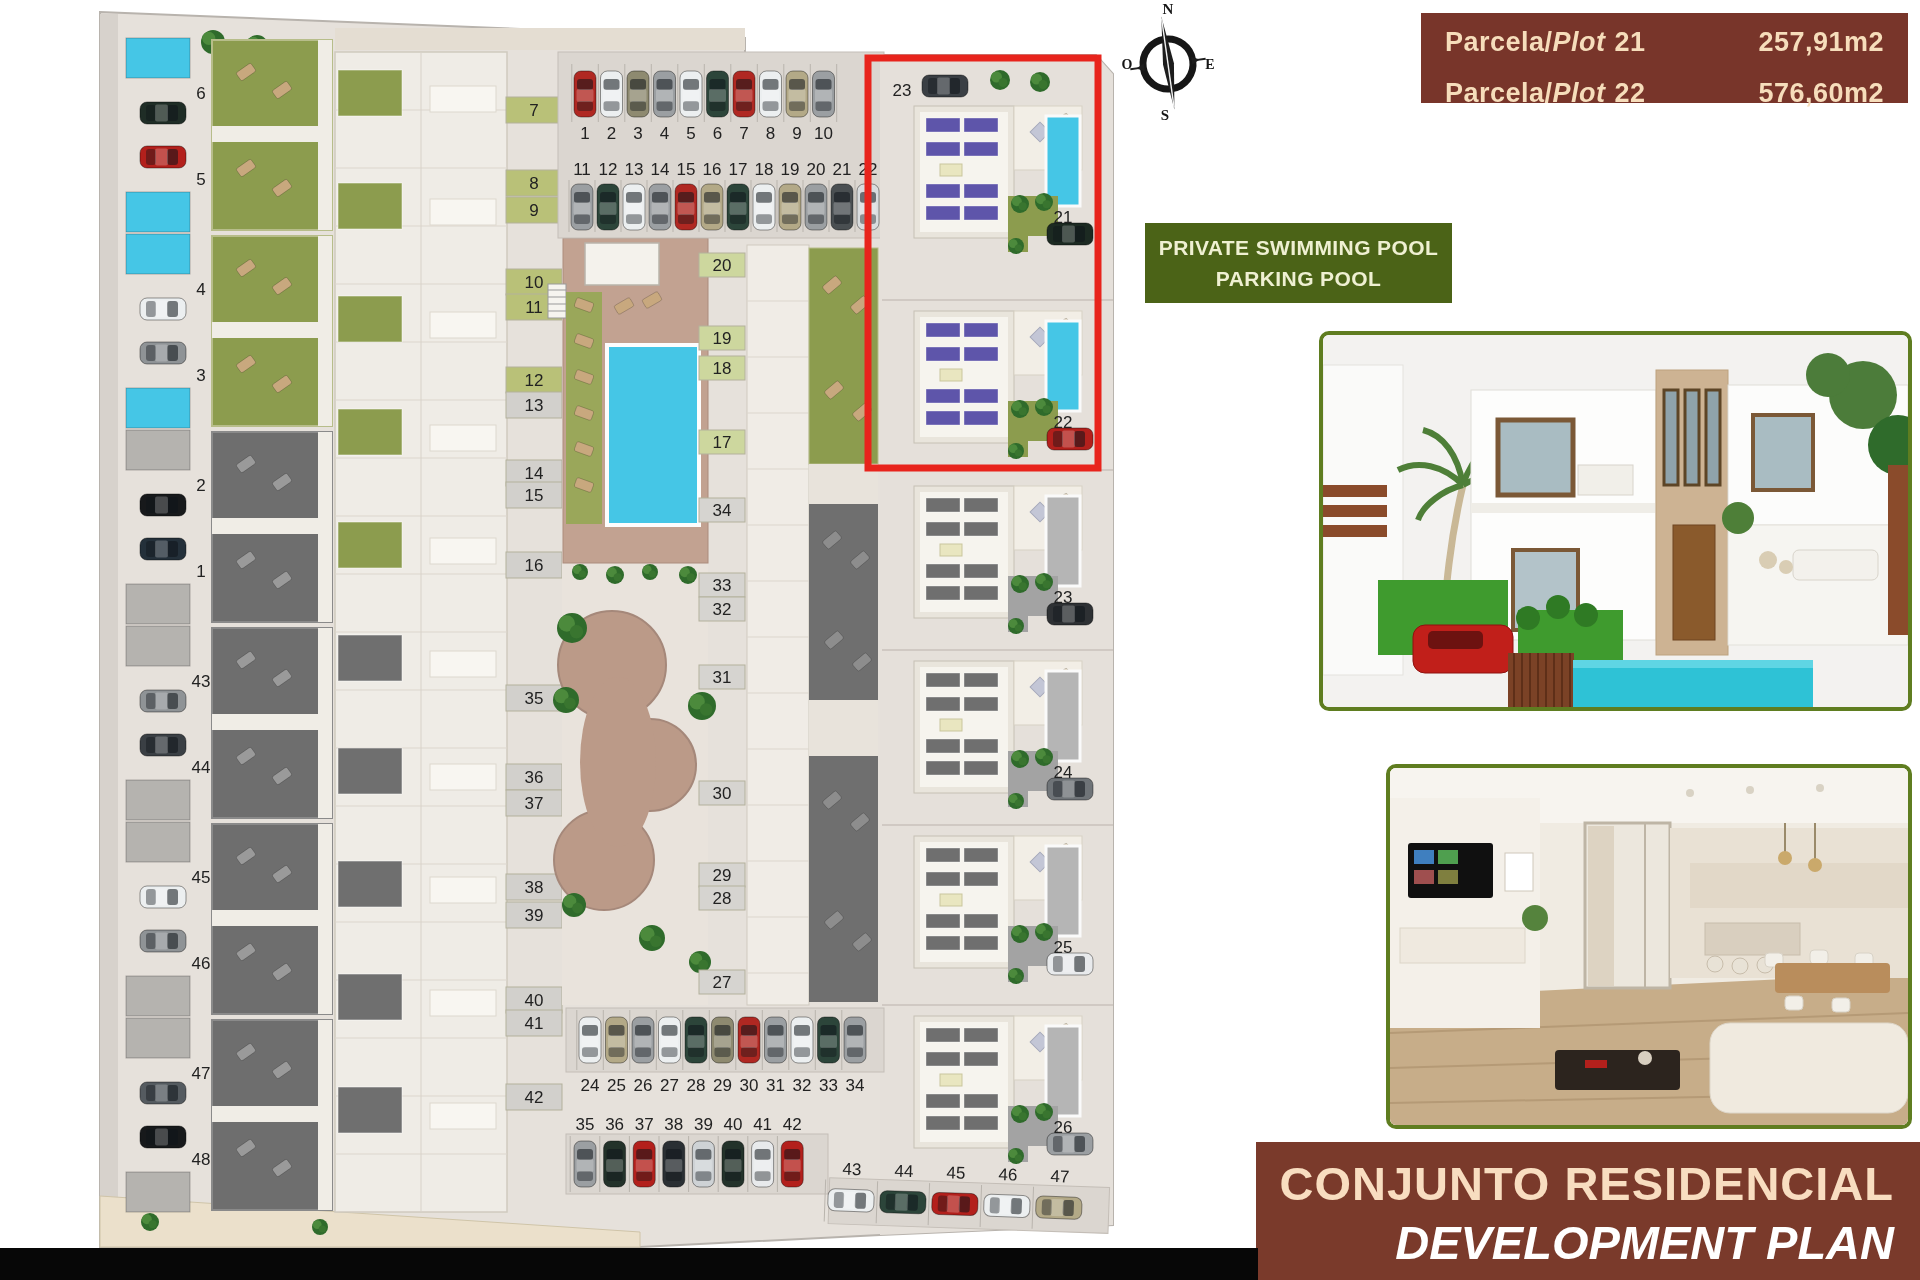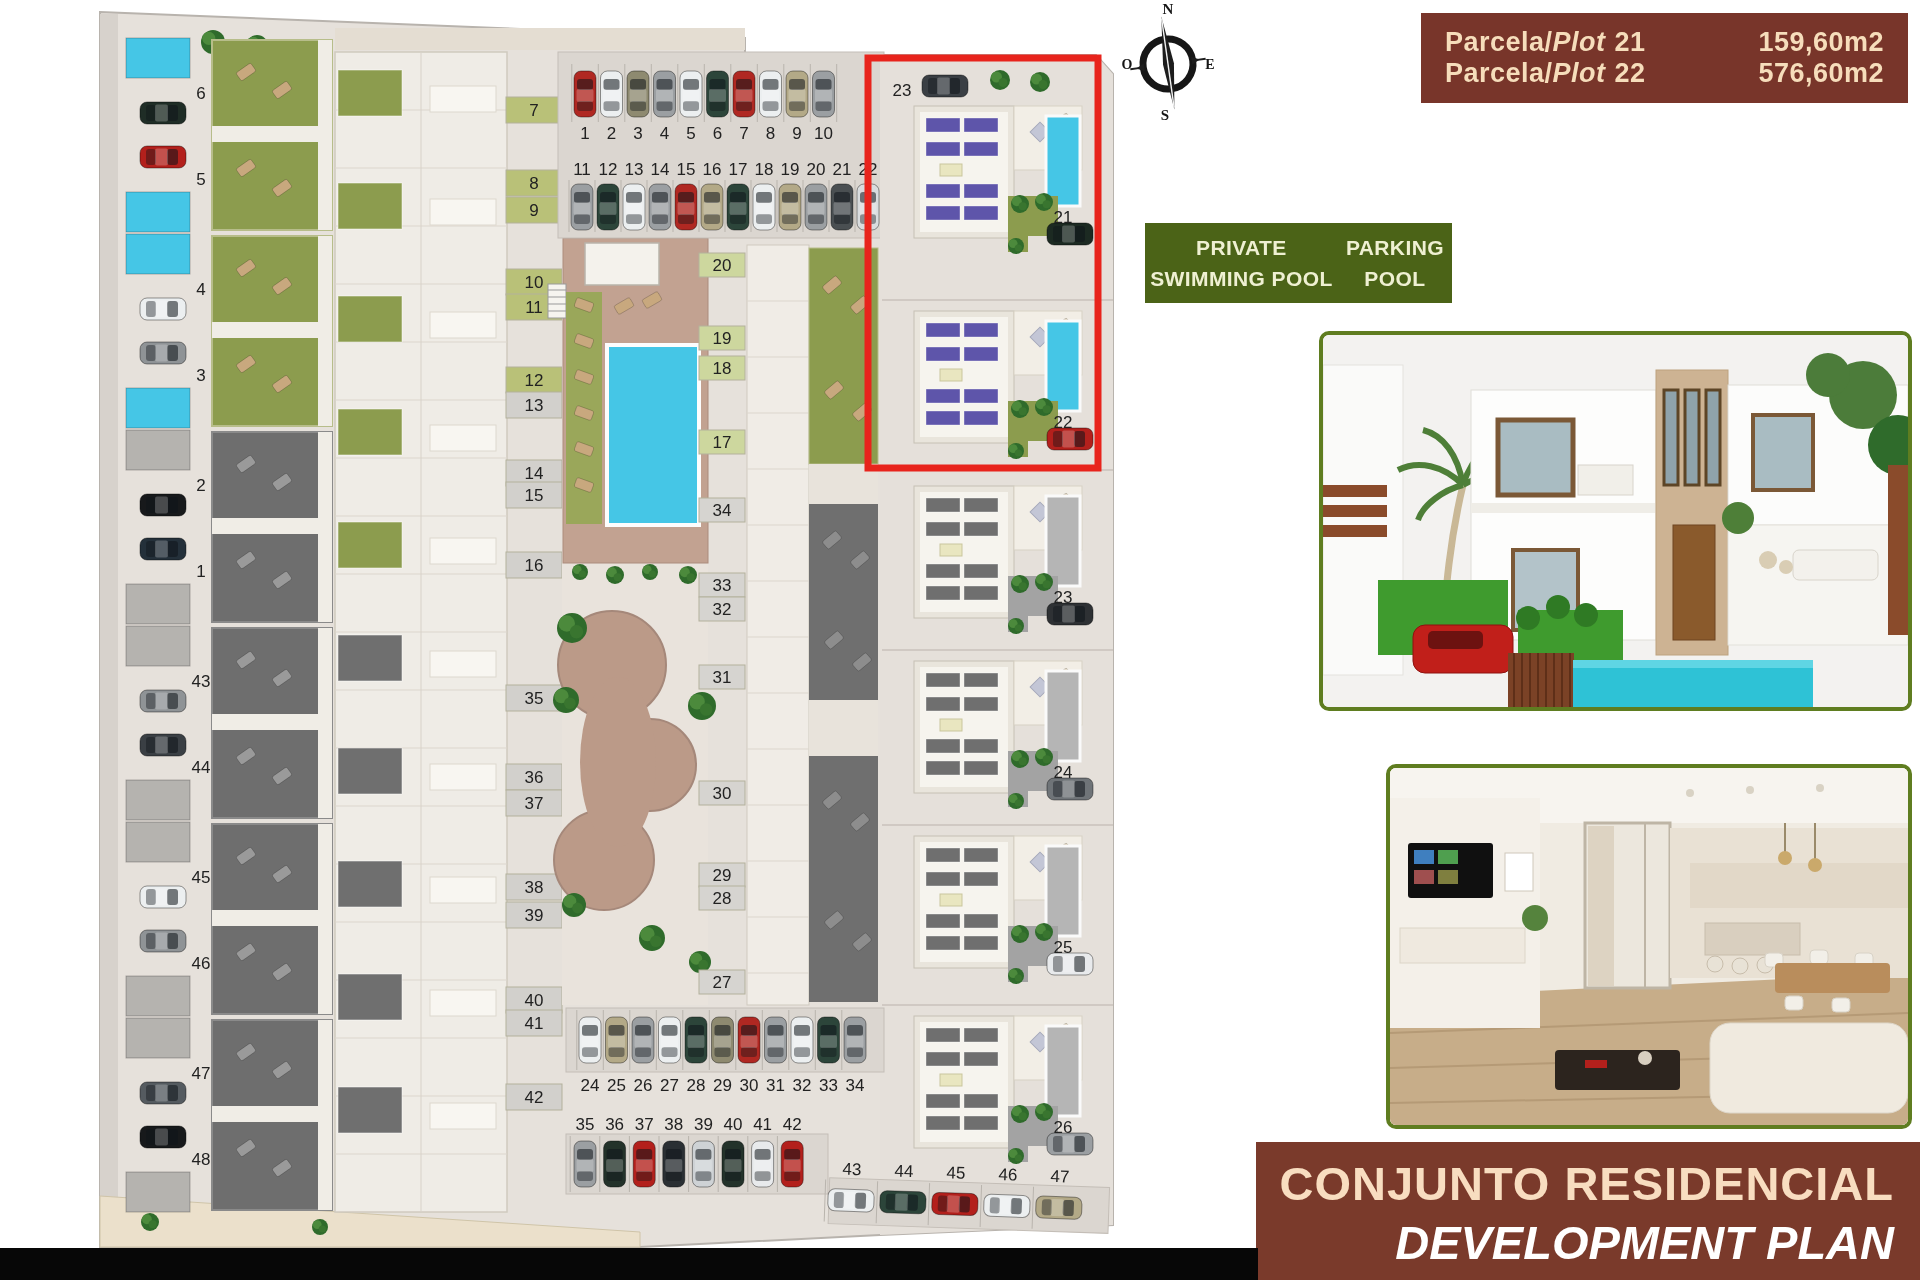--- a/index.html
+++ b/index.html
@@ -4,26 +4,26 @@
 <style>
   html,body{margin:0;padding:0;background:#fff;}
   .stage{position:relative;width:1920px;height:1280px;background:#ffffff;overflow:hidden;
          font-family:"Liberation Sans",sans-serif;}
   .plan-wrap{position:absolute;left:0;top:0;width:1130px;height:1250px;}
   .compass{position:absolute;left:1118px;top:4px;width:100px;height:118px;}
   .legend{position:absolute;left:1421px;top:13px;width:487px;height:90px;
           display:flex;flex-direction:column;justify-content:center;gap:0;
           padding:0 24px;box-sizing:border-box;}
   .legend-row{display:flex;align-items:baseline;font-weight:bold;font-size:27px;letter-spacing:.5px;}
-  .legend-row .name{font-style:italic;}
+  .legend-row .name{font-style:italic;margin-top:20px;}
   .legend-row .num{margin-left:9px;}
   .legend-row .area{margin-left:auto;}
   .legend-row .unit{margin-left:0;}
   .feature{position:absolute;left:1145px;top:223px;width:307px;height:80px;
-           display:flex;flex-direction:row;align-items:center;justify-content:center;
+           display:flex;flex-direction:column;align-items:center;justify-content:center;
            font-weight:bold;font-size:21px;letter-spacing:.4px;line-height:1.5;text-align:center;}
   .photo{position:absolute;border:4px solid #5f7d20;border-radius:10px;overflow:hidden;background:#fff;}
   .photo svg{display:block;}
   .photo1{left:1319px;top:331px;width:585px;height:372px;}
   .photo2{left:1386px;top:764px;width:518px;height:357px;}
   .banner{position:absolute;left:1256px;top:1142px;width:664px;height:141px;
           display:flex;flex-direction:column;justify-content:center;
           padding-right:26px;box-sizing:border-box;text-align:right;}
   .banner .l1{font-size:47px;font-weight:bold;letter-spacing:1px;}
   .banner .l2{font-size:47px;font-weight:bold;font-style:italic;margin-top:4px;}
@@ -1019,21 +1019,21 @@
     <text x="47" y="116" text-anchor="middle" font-size="15" font-weight="bold" font-family="Liberation Serif, serif" fill="#161616">S</text>
     <text x="9" y="65" text-anchor="middle" font-size="14" font-weight="bold" font-family="Liberation Serif, serif" fill="#161616">O</text>
     <text x="92" y="65" text-anchor="middle" font-size="14" font-weight="bold" font-family="Liberation Serif, serif" fill="#161616">E</text>
   </svg>
 
   <div class="legend" style="background: rgb(120, 53, 42); color: rgb(246, 221, 187);">
     <div class="legend-row">
       <span>Parcela/</span>
         <span class="name">Plot</span>
         <span class="num">21</span>
-      <span class="area">159,60</span>
+      <span class="area">257,91</span>
         <span class="unit">m2</span>
     </div>
     <div class="legend-row">
       <span>Parcela/</span>
         <span class="name">Plot</span>
         <span class="num">22</span>
       <span class="area">576,60</span>
         <span class="unit">m2</span>
     </div>
   </div>

